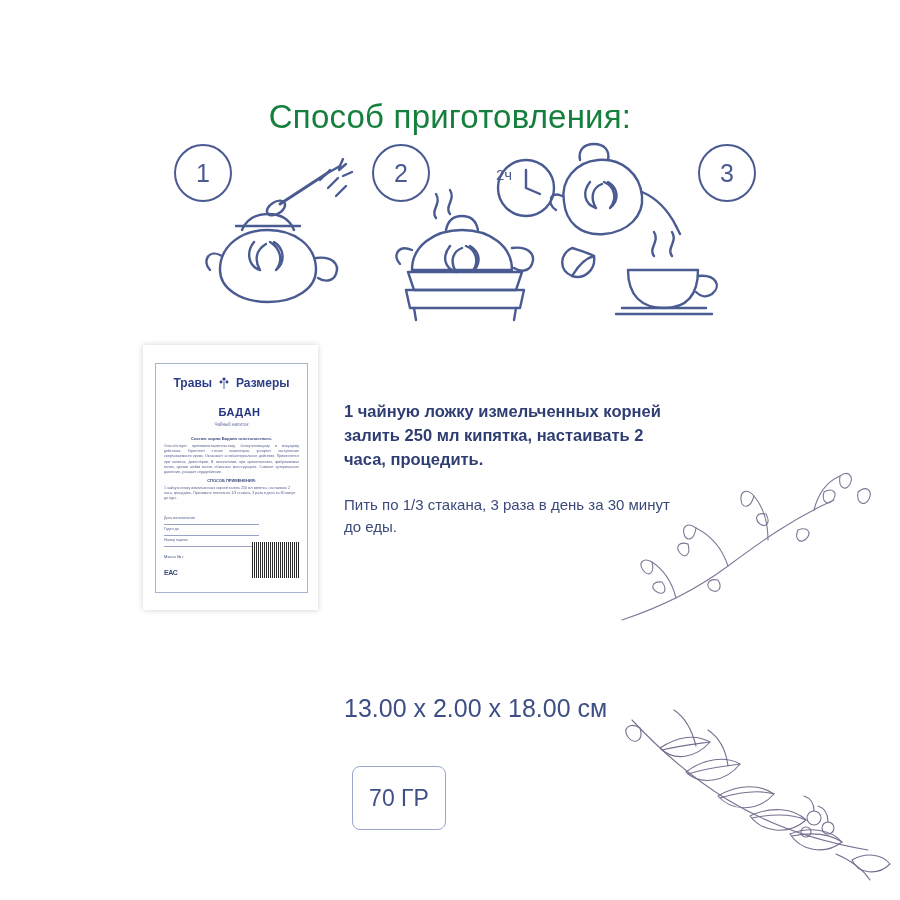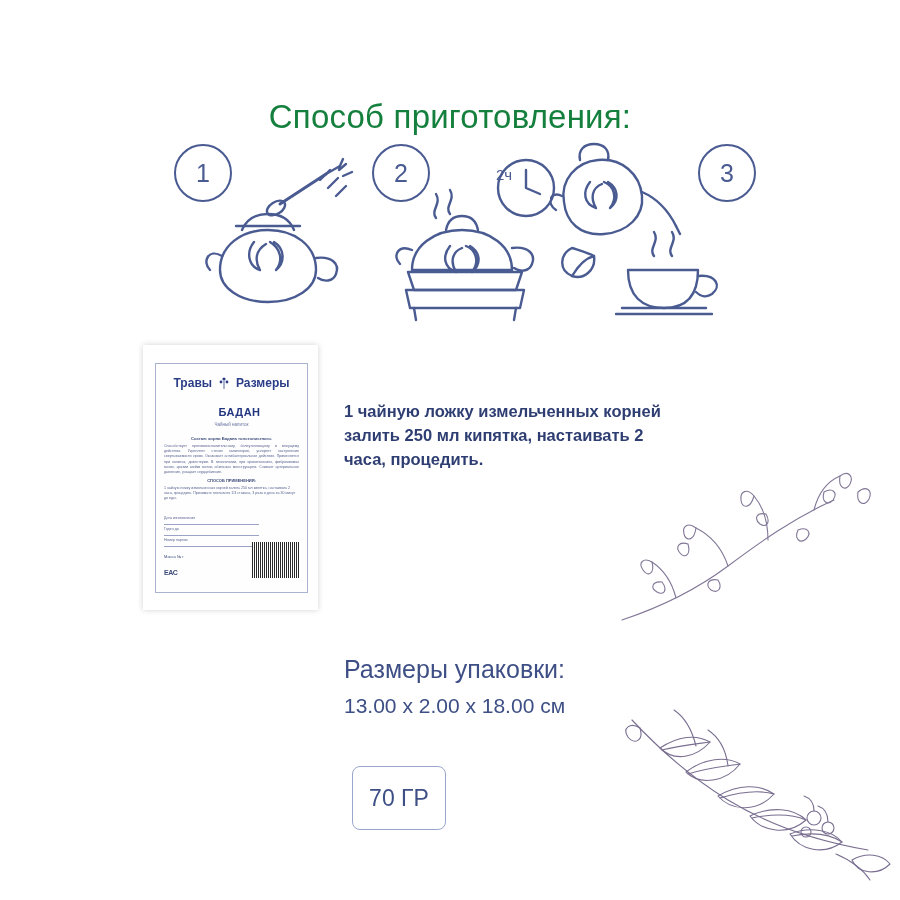--- a/index.html
+++ b/index.html
@@ -249,21 +249,21 @@
     position: absolute;
     left: 344px;
     top: 655px;
     font-size: 25px;
     color: #3e4f86;
   }
   .size-value {
     position: absolute;
     left: 344px;
     top: 694px;
-    font-size: 21px;
+    font-size: 25px;
     color: #3e4f86;
   }
   .weight-box {
     position: absolute;
     left: 352px;
     top: 766px;
     width: 92px;
     height: 62px;
     border: 1px solid #9aa6cc;
     border-radius: 8px;
@@ -402,23 +402,23 @@
         <div class="pkg-field"><span>Номер партии</span></div>
       </div>
       <div class="pkg-mass">Масса № г</div>
       <div class="pkg-eac">ЕAC</div>
       <div class="barcode"></div>
     </div>
   </div>
 
   <div class="instructions">
     <div class="instr-main">1 чайную ложку измельченных корней залить 250 мл кипятка, настаивать 2 часа, процедить.</div>
+    <div class="instr-sub">Пить по 1/3 стакана, 3 раза в день за 30 минут до еды.</div>
   </div>
 
-  <div class="size-title">Размеры упаковки:</div>
   <div class="size-value">13.00 x 2.00 x 18.00 см</div>
 
   <div class="weight-box">70 ГР</div>
 
   <svg class="botanical-top" viewBox="0 0 260 160">
     <g fill="none" stroke="#6b5f84" stroke-width="1.1" stroke-linecap="round">
       <path d="M4 150 C40 138, 78 120, 110 96 C142 72, 176 48, 216 30"></path>
       <path d="M110 96 C104 78, 94 66, 78 58"></path>
       <path d="M78 58 c-8 -6 -14 -2 -12 6 c2 7 10 8 12 -6z"></path>
       <path d="M70 74 c-9 -3 -13 3 -8 9 c5 6 11 2 8 -9z"></path>

